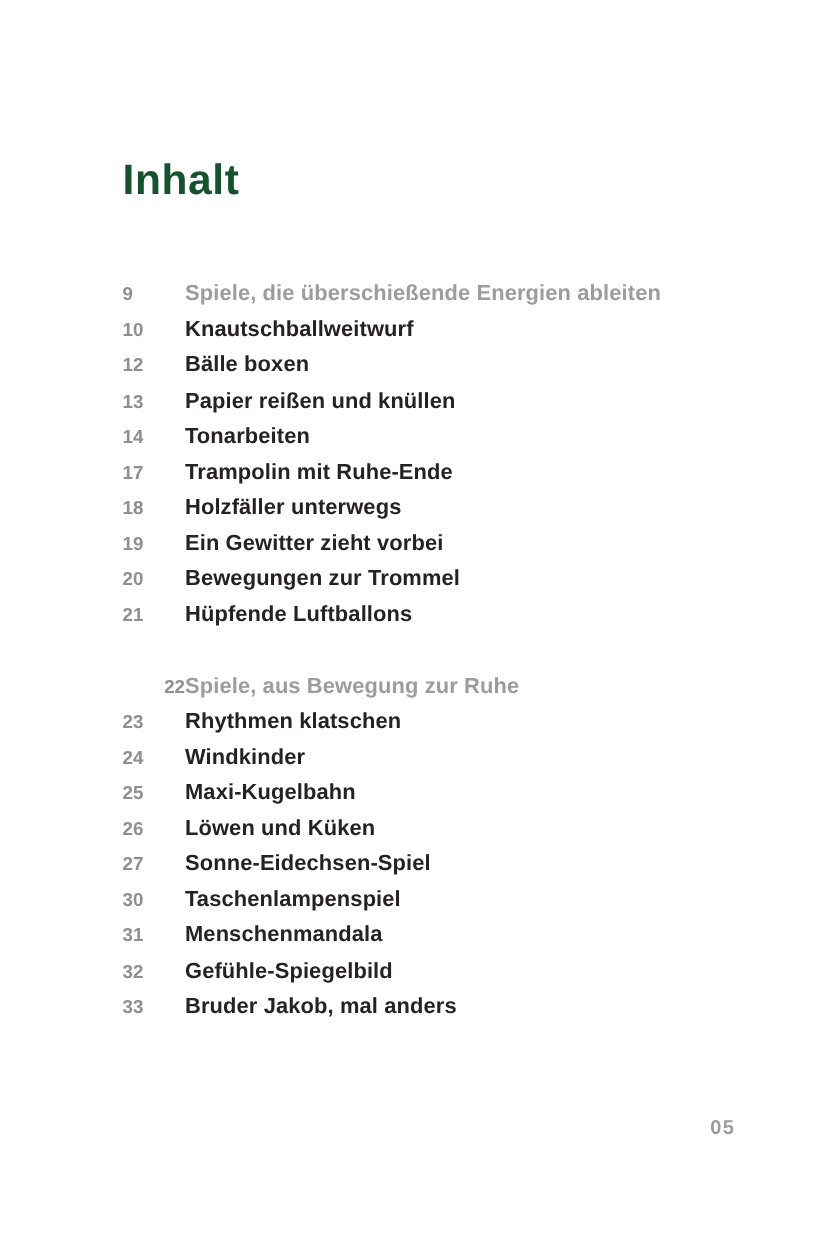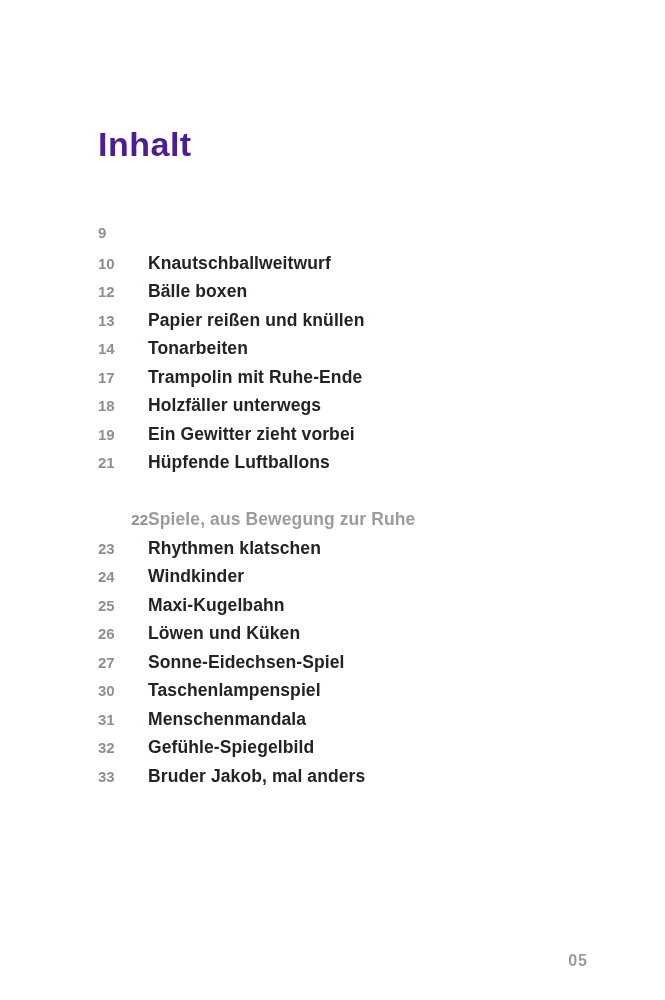--- a/index.html
+++ b/index.html
@@ -17,21 +17,21 @@
   .page {
     position: absolute;
     inset: 0;
     background: #ffffff;
   }
   h1.page-title {
     margin: 126px 0 0 98px;
     font-size: 34px;
     line-height: 36px;
     font-weight: bold;
-    color: #4c1d95;
+    color: #14532d;
     letter-spacing: 0.5px;
   }
   .toc {
     margin: 62px 0 0 98px;
   }
   .toc-row {
     display: flex;
     align-items: baseline;
     height: 28.5px;
   }
@@ -51,39 +51,40 @@
   }
   .toc-row.header .label {
     color: #9c9c9c;
   }
   .toc-row.section-gap {
     margin-top: 28.5px;
     text-align: right;
   }
   .folio {
     position: absolute;
-    top: 952px;
+    top: 894px;
     right: 77px;
     font-size: 16px;
     font-weight: bold;
     color: #9b9b9b;
     letter-spacing: 1px;
   }
 </style>
 </head>
 <body>
 
 <div class="page">
 
   <h1 class="page-title">Inhalt</h1>
 
   <div class="toc">
 
     <div class="toc-row header">
       <span class="num">9</span>
+      <span class="label">Spiele, die überschießende Energien ableiten</span>
     </div>
     <div class="toc-row">
       <span class="num">10</span>
       <span class="label">Knautschballweitwurf</span>
     </div>
     <div class="toc-row">
       <span class="num">12</span>
       <span class="label">Bälle boxen</span>
     </div>
     <div class="toc-row">
@@ -98,20 +99,24 @@
       <span class="num">17</span>
       <span class="label">Trampolin mit Ruhe-Ende</span>
     </div>
     <div class="toc-row">
       <span class="num">18</span>
       <span class="label">Holzfäller unterwegs</span>
     </div>
     <div class="toc-row">
       <span class="num">19</span>
       <span class="label">Ein Gewitter zieht vorbei</span>
+    </div>
+    <div class="toc-row">
+      <span class="num">20</span>
+      <span class="label">Bewegungen zur Trommel</span>
     </div>
     <div class="toc-row">
       <span class="num">21</span>
       <span class="label">Hüpfende Luftballons</span>
     </div>
 
     <div class="toc-row header section-gap">
       <span class="num">22</span>
       <span class="label">Spiele, aus Bewegung zur Ruhe</span>
     </div>

